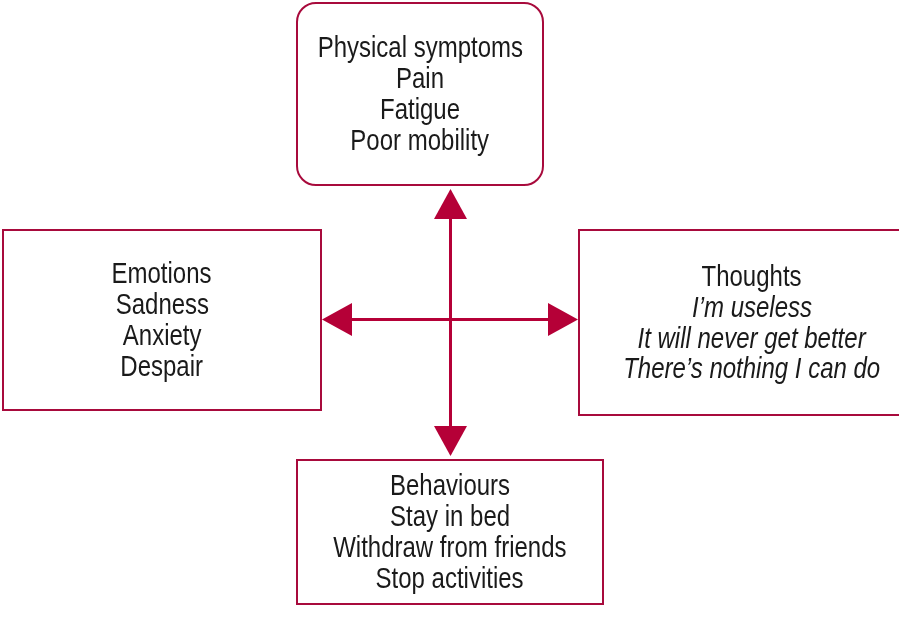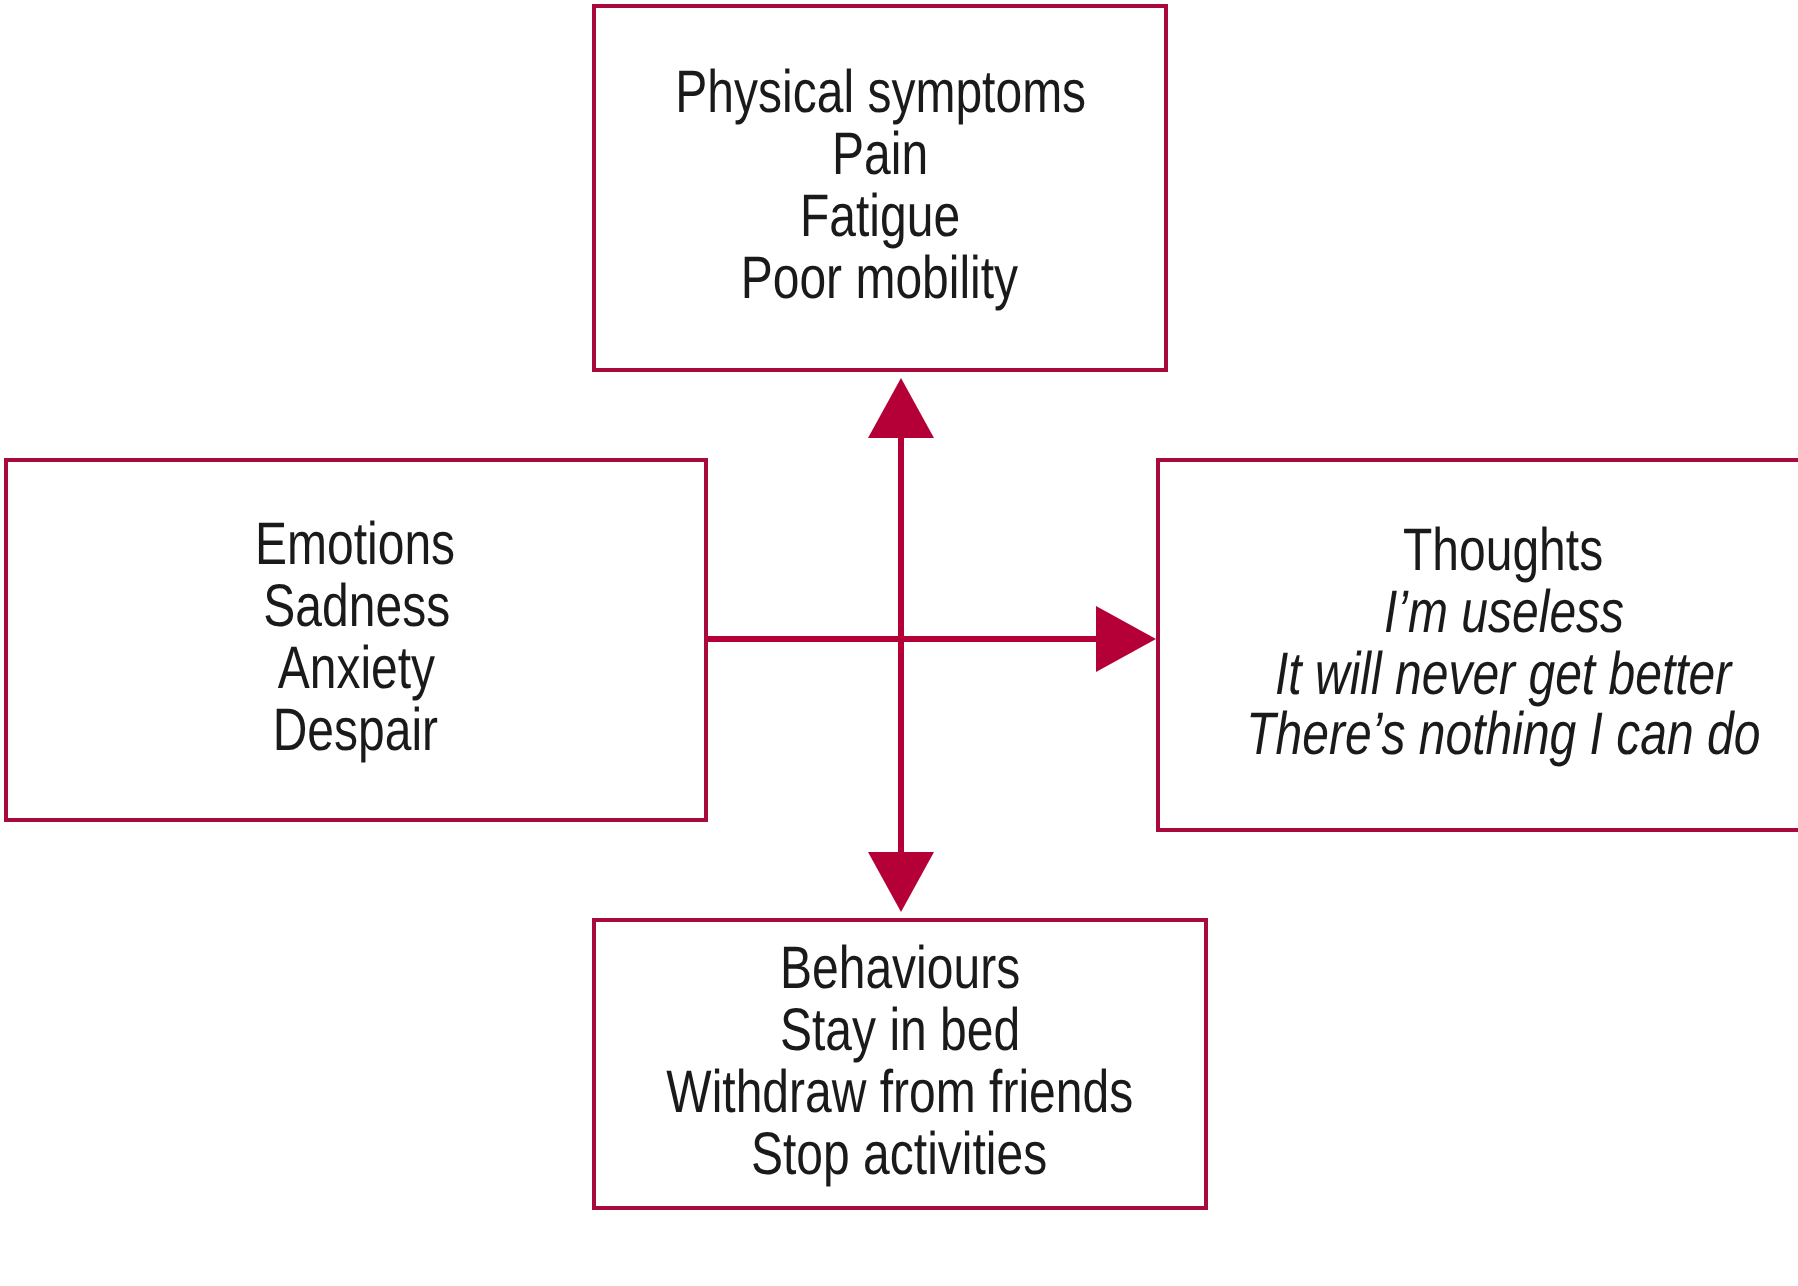--- a/index.html
+++ b/index.html
@@ -44,22 +44,22 @@
   }
   .node-item {
     font-size: 30px;
     font-weight: 400;
   }
   .italic .node-item {
     font-style: italic;
   }
 
   
-  #box-physical  { left: 296px; top: 2px;   width: 288px; height: 184px; }
-  #box-emotions  { left: 2px;   top: 229px; width: 352px; height: 182px; }
+  #box-physical  { left: 296px; top: 2px;   width: 248px; height: 184px; border-radius: 20px; }
+  #box-emotions  { left: 2px;   top: 229px; width: 320px; height: 182px; }
   #box-thoughts  { left: 578px; top: 229px; width: 348px; height: 187px; }
   #box-behaviours{ left: 296px; top: 459px; width: 308px; height: 146px; }
 
   
   .connector-layer {
     position: absolute;
     left: 0;
     top: 0;
     width: 899px;
     height: 643px;

